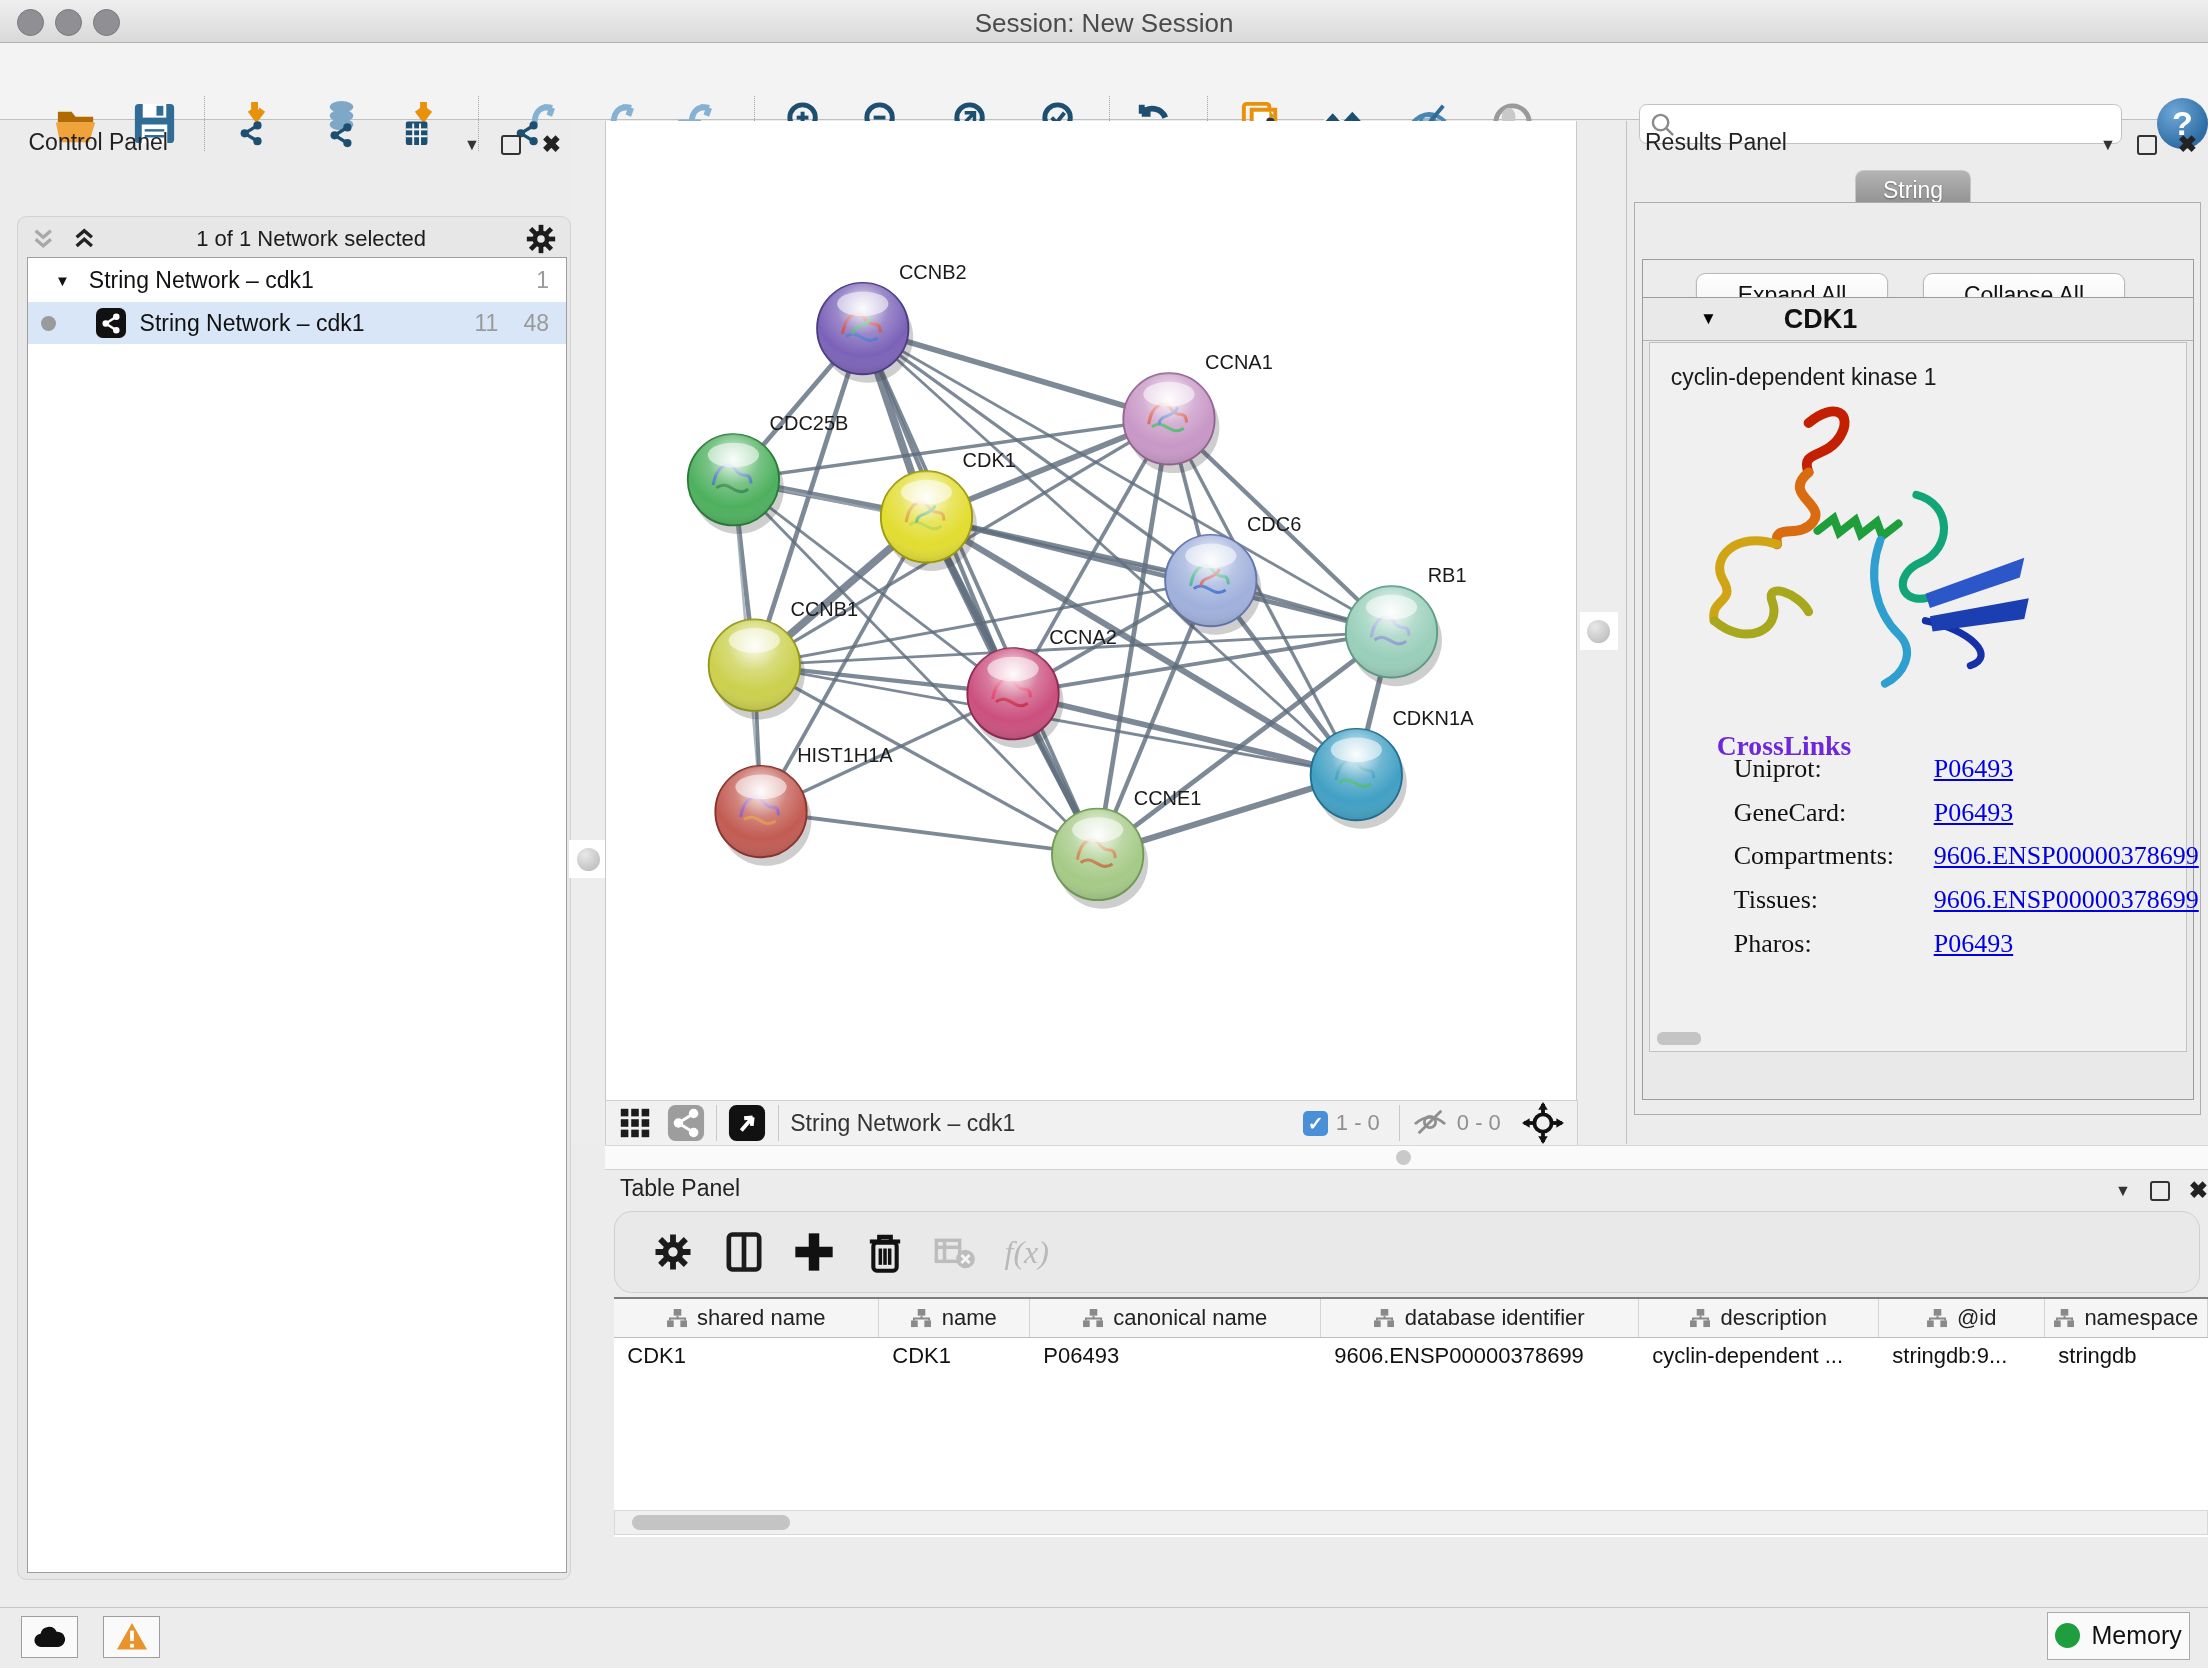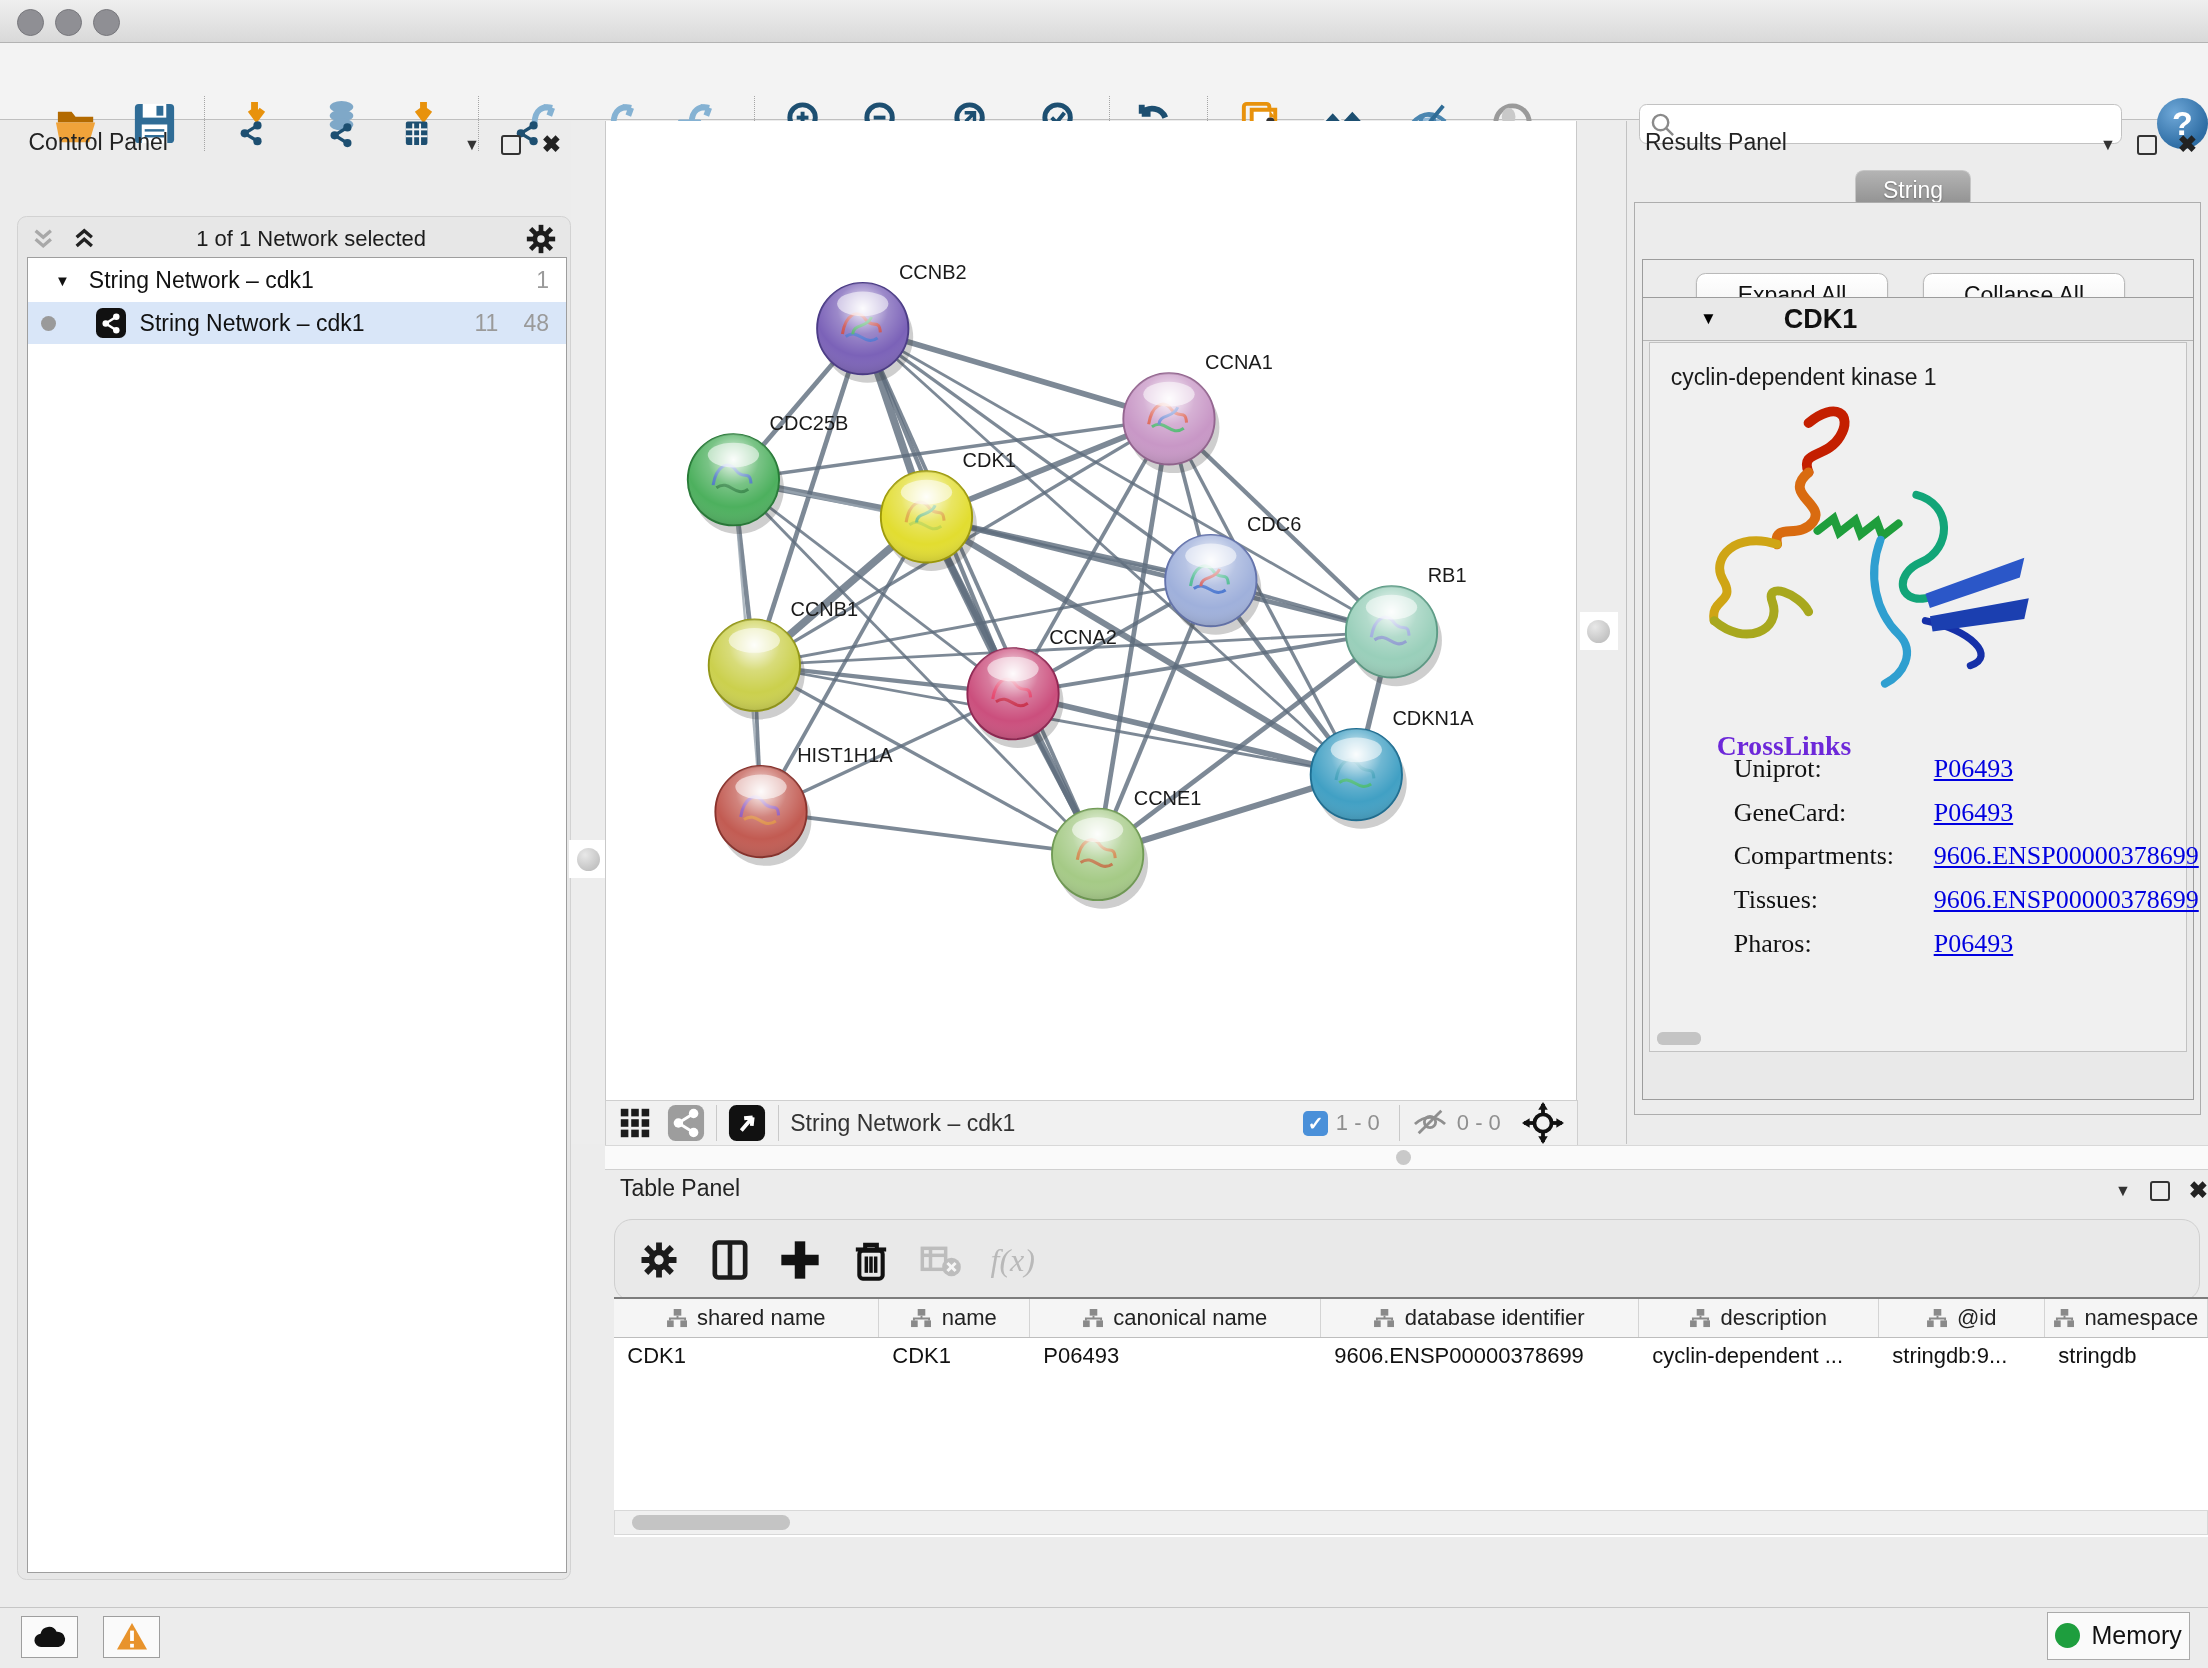--- a/index.html
+++ b/index.html
@@ -86,21 +86,21 @@
   .cdk-desc{position:absolute;left:21px;top:21px;font-size:23px;color:#1a1a1a;}
   .xl-title{position:absolute;left:67px;top:387px;font-family:"Liberation Serif",serif;font-size:27.6px;font-weight:bold;color:#6d28d9;}
   .xl-row{position:absolute;left:84px;width:438px;height:43px;font-family:"Liberation Serif",serif;font-size:26px;color:#111;}
   .xl-row a{position:absolute;left:200px;color:#0000e0;text-decoration:underline;}
   .rp-thumb{position:absolute;left:7.6px;top:689px;width:44px;height:13.3px;background:#c4c4c4;border-radius:5.7px;}
 
   
   .tp-hdr{position:absolute;left:620px;top:1175px;}
   .tp-btns{position:absolute;left:2115px;top:1177px;width:95px;display:flex;gap:19px;align-items:center;}
   .tp-toolbar{position:absolute;left:614px;top:1211px;width:1586px;height:82px;background:#e9e9e9;
-    border:1px solid #cfcfcf;border-radius:18px;display:flex;align-items:center;gap:28.5px;padding-left:23px;box-sizing:border-box;margin-top:8px;}
+    border:1px solid #cfcfcf;border-radius:18px;display:flex;align-items:center;gap:28.5px;padding-left:37px;box-sizing:border-box;}
   .tp-toolbar .ticon{width:42px;height:42px;}
   .fx{font-family:"Liberation Serif",serif;font-style:italic;font-size:32px;color:#b9b9b9;}
   .tbl{position:absolute;left:614px;top:1297px;width:1594px;height:238px;background:#fff;border-top:2.9px solid #7d7d7d;}
   .tbl-head{display:flex;height:38px;background:#f5f5f5;border-bottom:1px solid #bdbdbd;}
   .th{display:flex;align-items:center;justify-content:center;gap:9.5px;font-size:22px;color:#222;
     border-right:1px solid #d4d4d4;box-sizing:border-box;overflow:hidden;white-space:nowrap;}
   .tbl-row{display:flex;height:36px;background:#fff;}
   .td{font-size:22px;color:#111;padding:4.8px 0 0 13.3px;box-sizing:border-box;overflow:hidden;white-space:nowrap;}
   .tbl-scroll{position:absolute;left:614px;top:1510px;width:1594px;height:25px;background:#f0f0f0;border:1px solid #d8d8d8;box-sizing:border-box;}
   .tbl-thumb{position:absolute;left:17px;top:3.8px;width:158px;height:15px;border-radius:7.6px;background:#c4c4c4;}
@@ -121,20 +121,21 @@
 </style>
 </head>
 <body>
 
 <div class="window">
 
   <div class="titlebar">
     <span class="tl" style="left:17px"></span>
     <span class="tl" style="left:55px"></span>
     <span class="tl" style="left:93px"></span>
+    <div class="win-title">Session: New Session</div>
   </div>
 
   <div class="toolbar">
     <div id="toolbar-icons">
         <div class="tb-icon" style="left: 52px;">
           <svg viewBox="0 0 52 52">
             <path d="M6 14 h14 l4 5 h18 v6 H6 z" fill="#b36a00"></path>
             <path d="M4 25 h40 l-6 20 H8 z" fill="#f0a33a"></path>
           </svg>
         </div>

